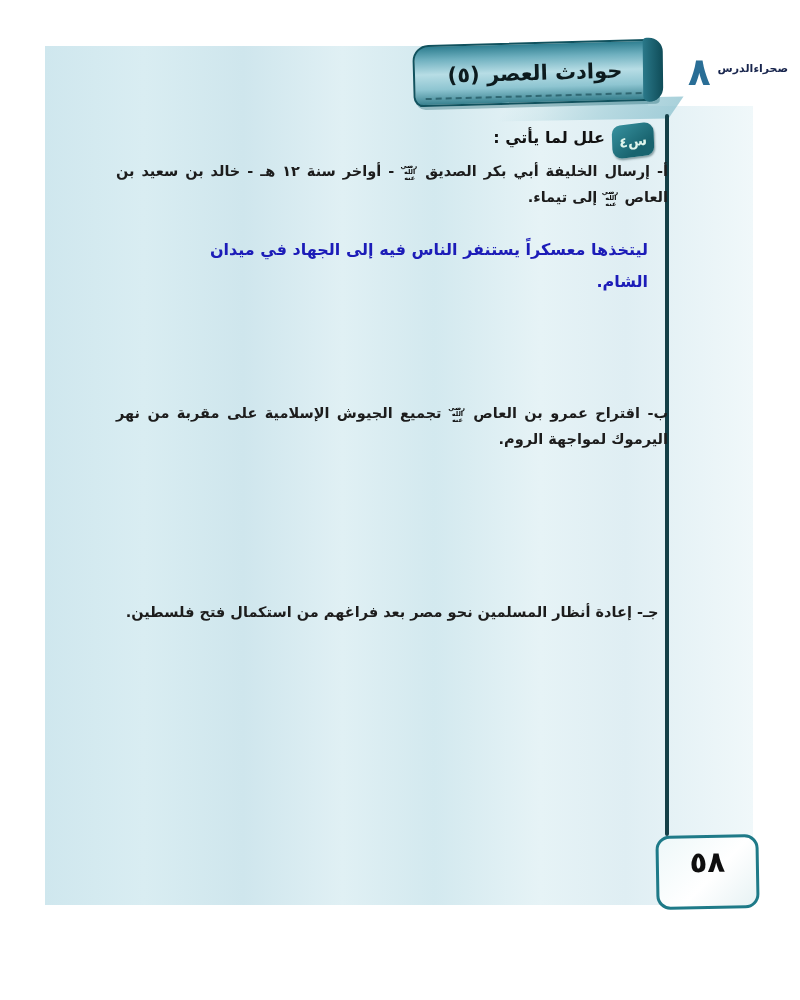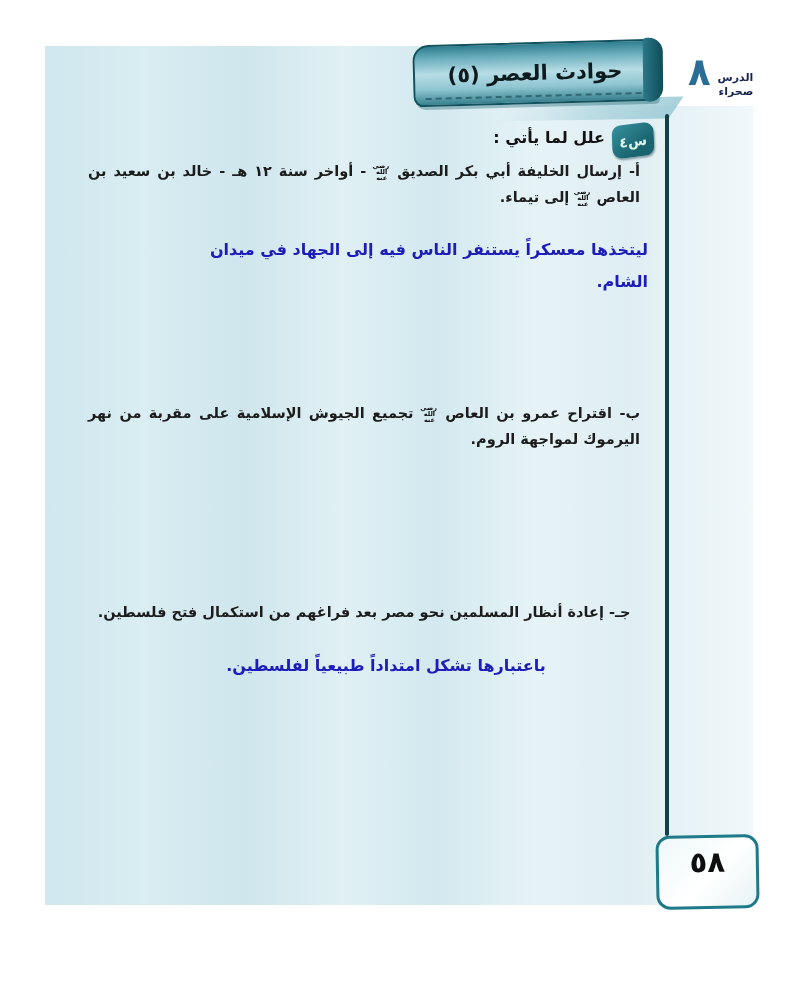--- a/index.html
+++ b/index.html
@@ -28,40 +28,40 @@
     transform:rotate(1deg);}
   .banner-title{font-size:21px;font-weight:bold;color:#0d1b1e;letter-spacing:0;}
   .banner-shadow{position:absolute;left:505px;top:98px;width:170px;height:22px;
     background:linear-gradient(90deg,rgba(150,200,212,0),#a9d2db 60%,#8dc2cf);
     transform:skewX(-35deg) rotate(-1deg);opacity:.75;}
 
   
   .lesson{position:absolute;left:688px;top:52px;display:flex;align-items:flex-start;gap:7px;}
   .lesson-number{font-size:37px;line-height:40px;font-weight:bold;color:#2a6e96;
     transform:scaleY(1.05);}
-  .lesson-text{display:flex;flex-direction:column;margin-top:19px;text-align:right;}
+  .lesson-text{display:flex;flex-direction:row;margin-top:10px;text-align:right;}
   .lesson-text span{font-size:11px;font-weight:bold;color:#18254d;line-height:14px;}
 
   
   .vrule{position:absolute;left:665px;top:114px;width:4px;height:722px;background:#143f47;
     border-radius:2px;}
 
   
   .badge{position:absolute;left:612px;top:124px;width:42px;height:33px;
     background:linear-gradient(145deg,#37919f 0%,#19646f 70%);
     border-radius:8px 10px 8px 10px;transform:rotate(-7deg) skewX(-5deg);
     display:flex;align-items:center;justify-content:center;
     box-shadow:1px 2px 2px rgba(0,40,45,.4);}
   .badge span{color:#dff5ec;font-size:14px;font-weight:bold;transform:skewX(5deg);}
 
   .q-heading{position:absolute;left:455px;top:128px;width:150px;direction:rtl;
     text-align:right;font-size:16px;font-weight:bold;color:#121212;}
 
   
-  .q-item{position:absolute;left:88px;width:552px;direction:rtl;
+  .q-item{position:absolute;left:116px;width:552px;direction:rtl;
     text-align:justify;font-size:14.5px;font-weight:600;color:#1c1c1c;line-height:26px;}
   .item-a{top:158px;}
   .item-b{top:360px;margin-top:40px;}
   .item-c{top:599px;text-align:center;}
 
   
   .rda{display:inline-block;width:15px;font-size:6.5px;line-height:6px;font-weight:bold;
     color:#0a0a0a;text-align:center;vertical-align:-4px;margin:0 1px;white-space:normal;}
 
   
@@ -124,19 +124,18 @@
     <span>ب- اقتراح عمرو بن العاص</span>
     <span class="rda">رضي الله عنه</span>
     <span>تجميع الجيوش الإسلامية على مقربة من نهر اليرموك لمواجهة الروم.</span>
   </div>
 
 
   <div class="q-item item-c">
     <span>جـ- إعادة أنظار المسلمين نحو مصر بعد فراغهم من استكمال فتح فلسطين.</span>
   </div>
 
-  <div class="answer ans-c">باعتبارها تشكل امتداداً طبيعياً لفلسطين.</div>
 
   <div class="page-num">
     <span>٥٨</span>
   </div>
 
 </div>
 
 </body></html>

